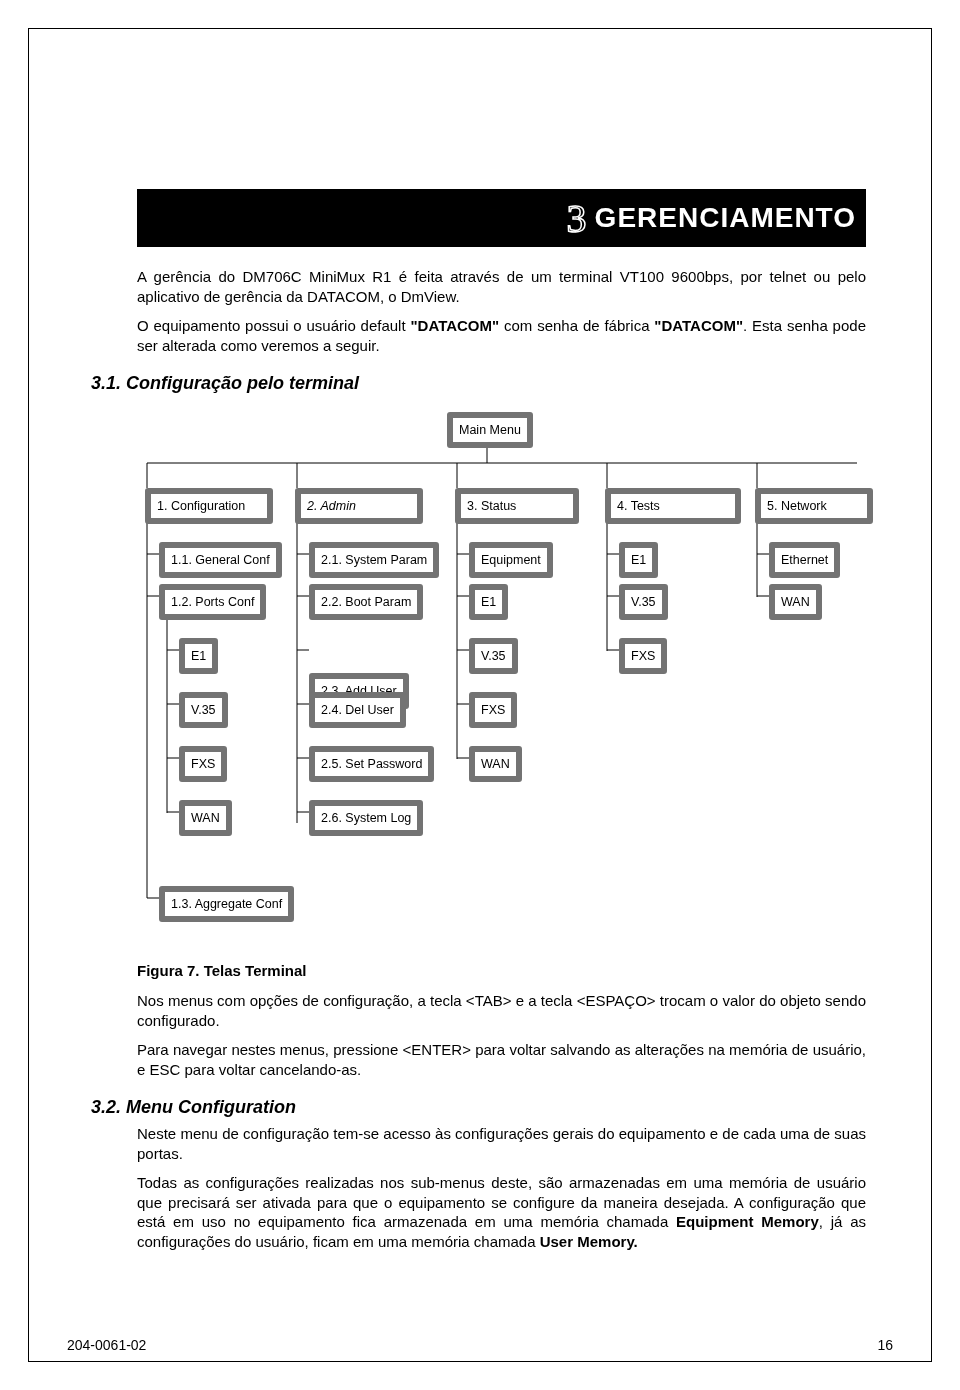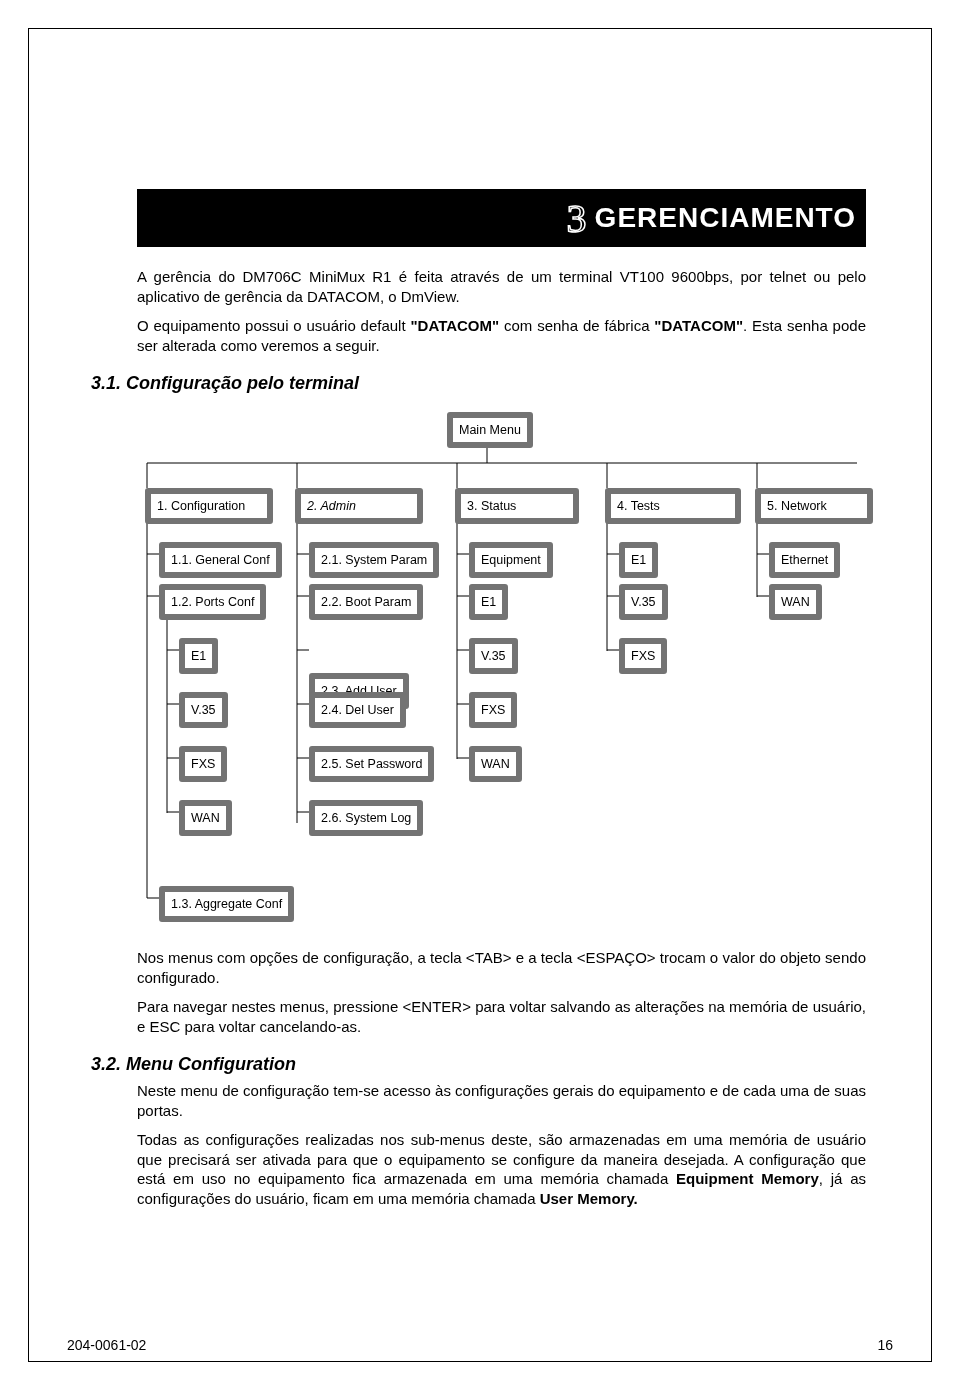--- a/index.html
+++ b/index.html
@@ -195,20 +195,21 @@
         <div class="node" style="left:332px; top:338px;">WAN</div>
 
         <div class="node" style="left:482px; top:134px;">E1</div>
         <div class="node" style="left:482px; top:176px;">V.35</div>
         <div class="node" style="left:482px; top:230px;">FXS</div>
 
         <div class="node" style="left:632px; top:134px;">Ethernet</div>
         <div class="node" style="left:632px; top:176px;">WAN</div>
       </div>
 
+      <div class="figure-caption">Figura 7. Telas Terminal</div>
 
       <p class="p">Nos menus com opções de configuração, a tecla &lt;TAB&gt; e a tecla &lt;ESPAÇO&gt; trocam o valor do objeto sendo configurado.</p>
       <p class="p">Para navegar nestes menus, pressione &lt;ENTER&gt; para voltar salvando as alterações na memória de usuário, e ESC para voltar cancelando-as.</p>
     </div>
 
     <div class="section-heading">3.2. Menu Configuration</div>
     <div class="body-block" style="margin-top:6px;">
       <p class="p">Neste menu de configuração tem-se acesso às configurações gerais do equipamento e de cada uma de suas portas.</p>
       <p class="p">
         <span>Todas as configurações realizadas nos sub-menus deste, são armazenadas em uma memória de usuário que precisará ser ativada para que o equipamento se configure da maneira desejada. A configuração que está em uso no equipamento fica armazenada em uma memória chamada </span><span class="bold">Equipment Memory</span><span>, já as configurações do usuário, ficam em </span><span>uma memória chamada </span><span class="bold">User Memory.</span>

